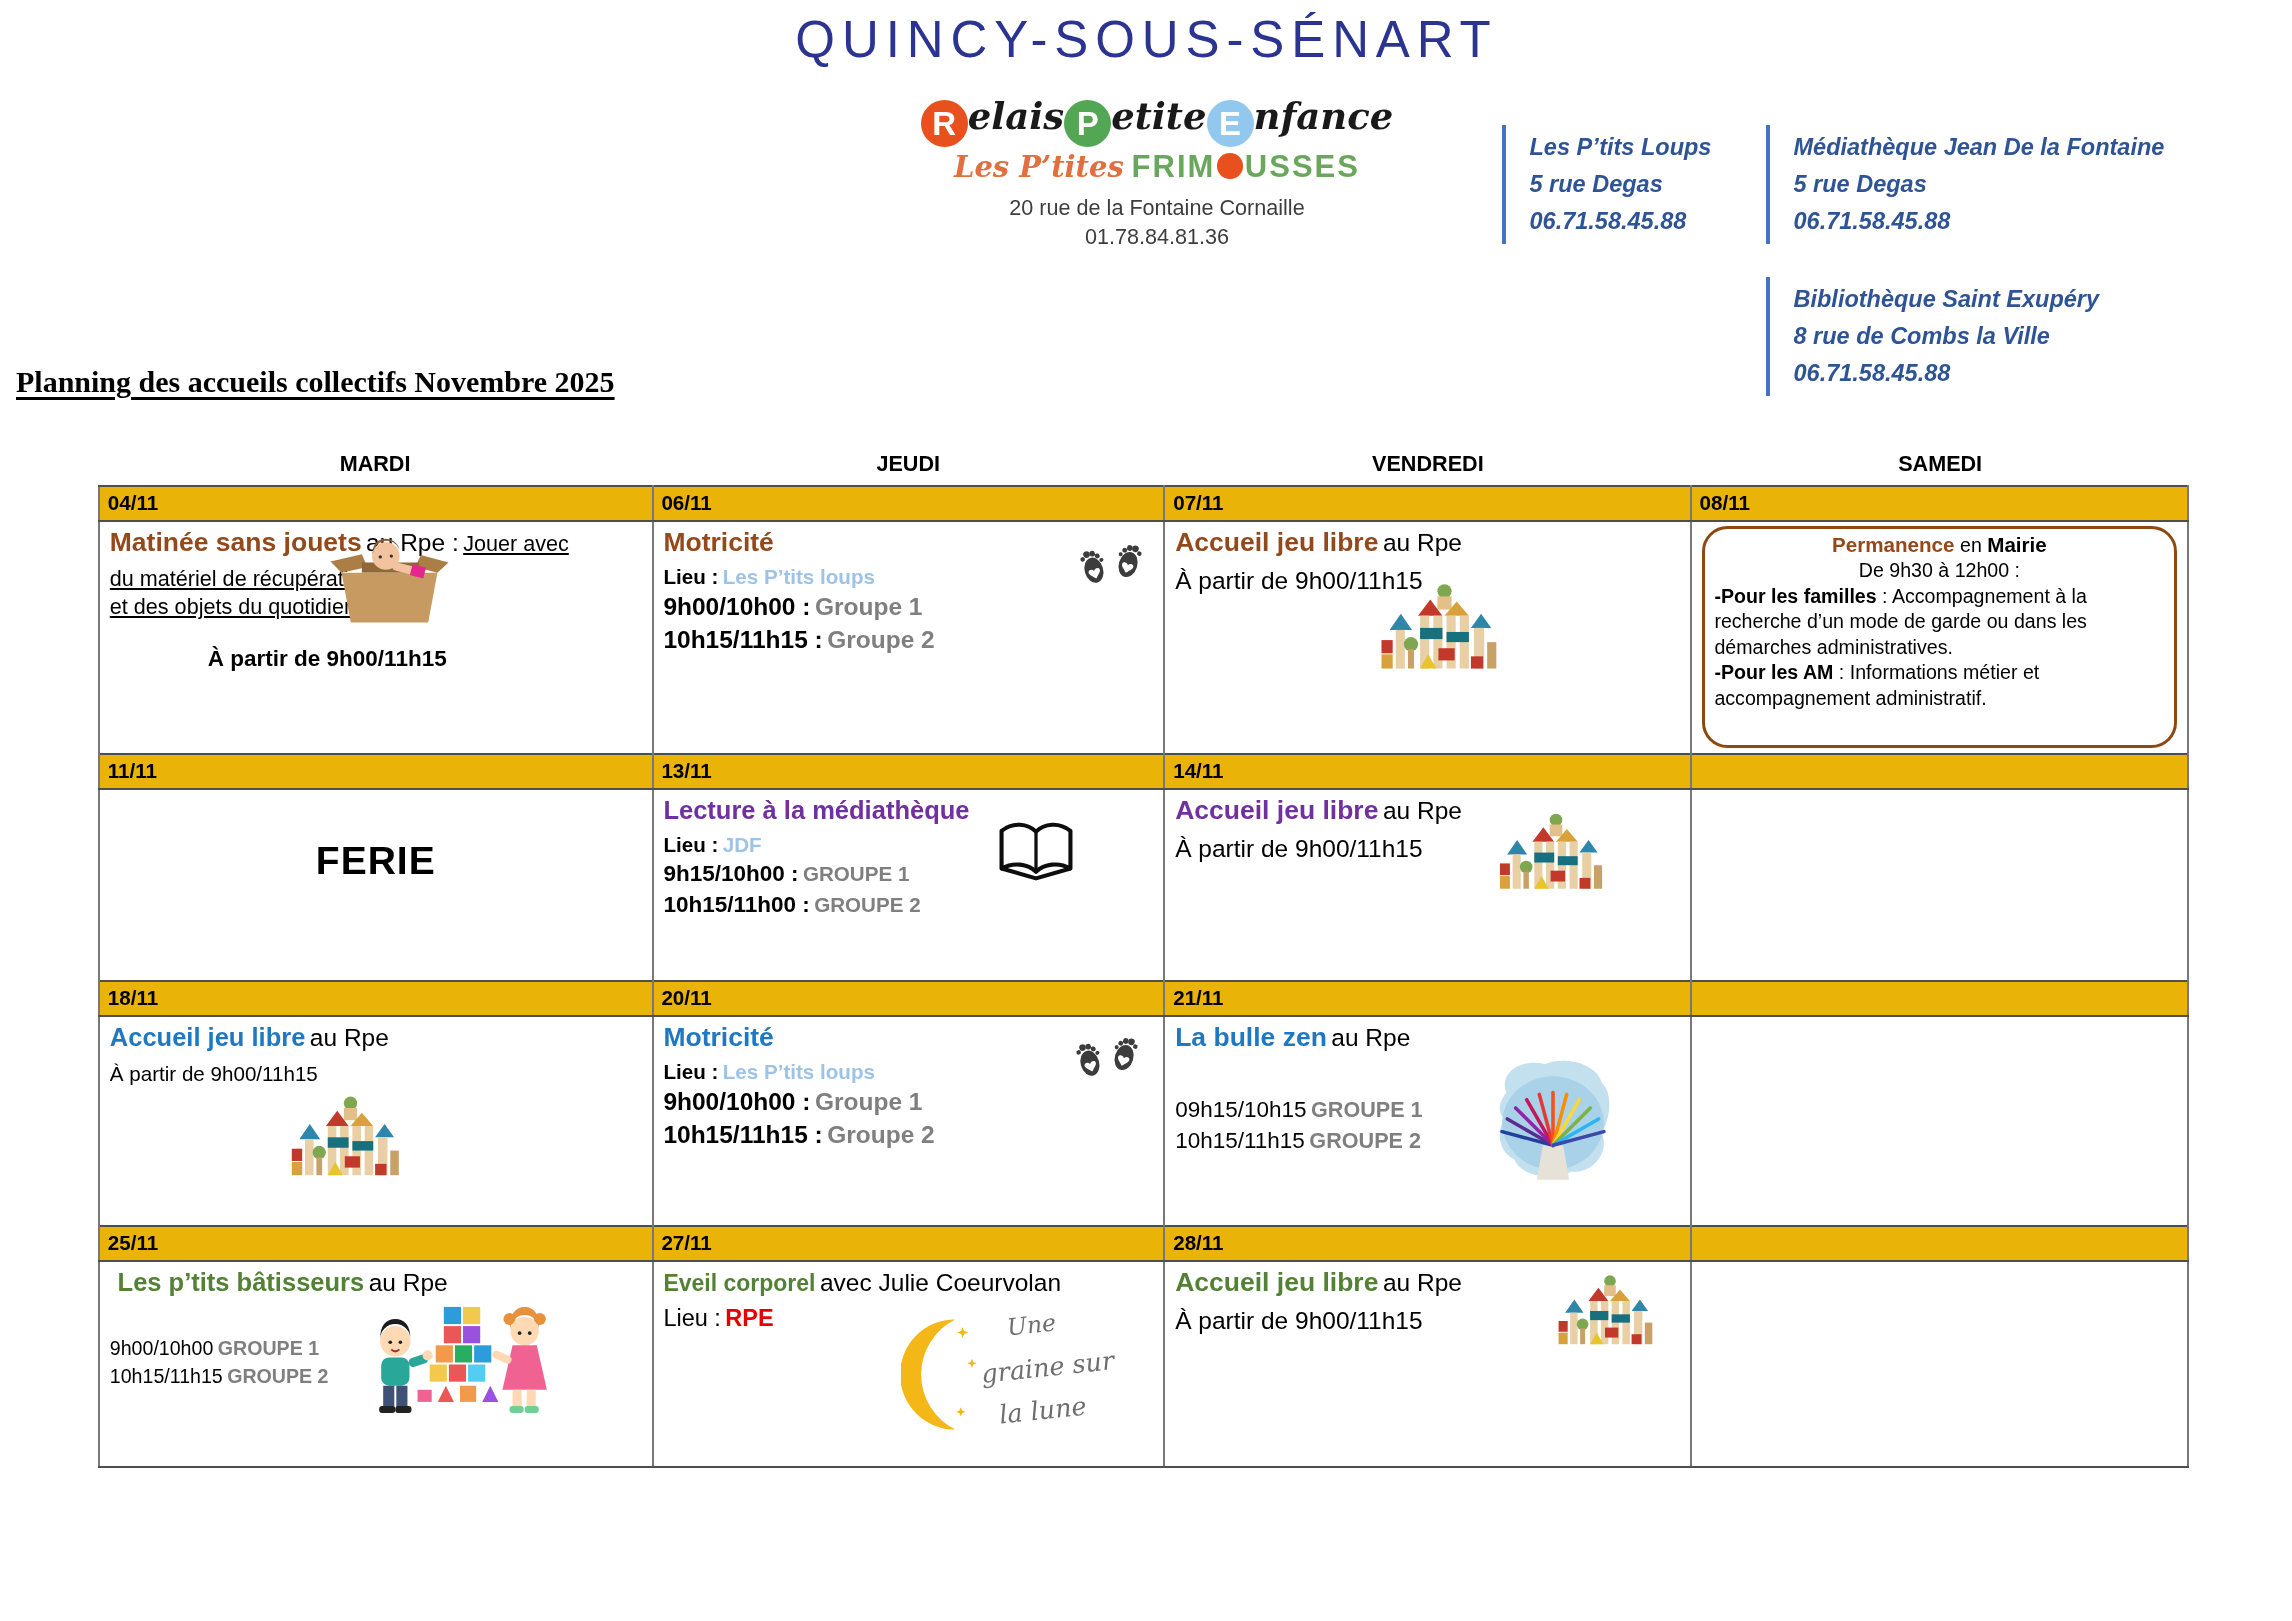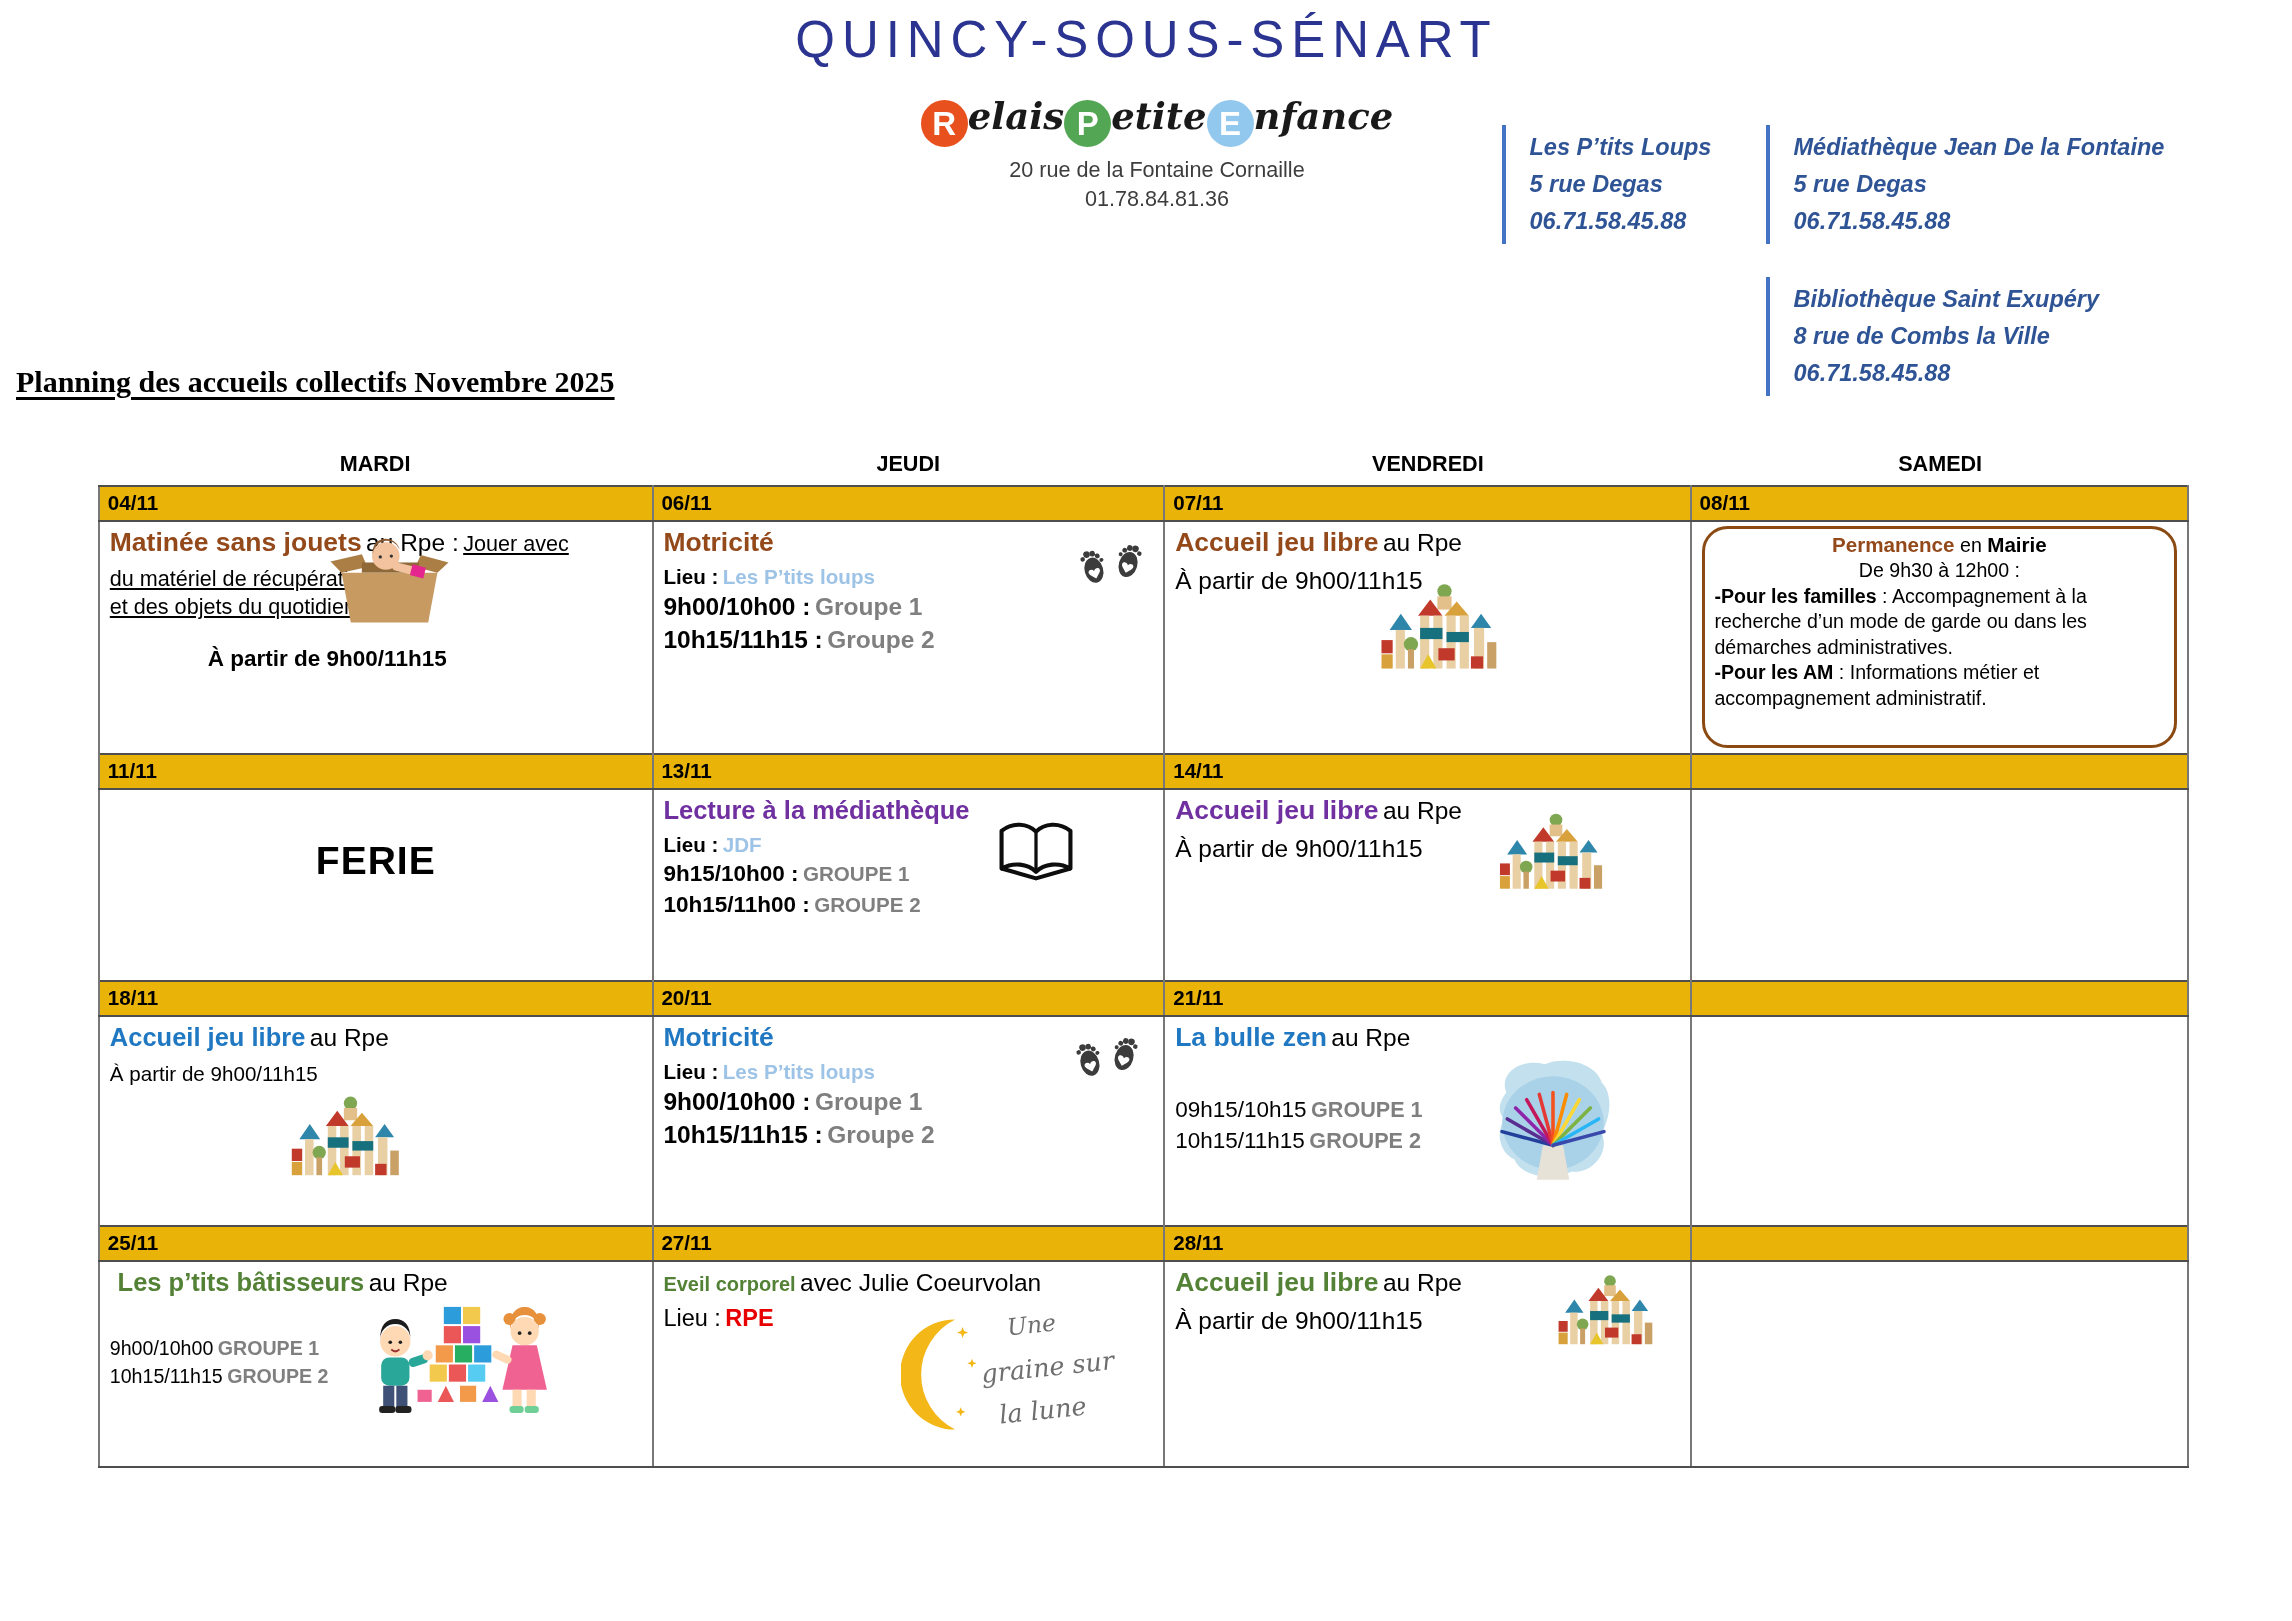--- a/index.html
+++ b/index.html
@@ -154,20 +154,21 @@
     </symbol>
   </defs>
 </svg>
 
 <div class="page">
 
   <div class="city">QUINCY-SOUS-SÉNART</div>
 
   <div class="logo">
     <div class="logo-line1"><span class="cap orange">R</span><span>elais</span><span class="cap green">P</span><span>etite</span><span class="cap blue">E</span><span>nfance</span></div>
+    <div class="logo-line2"><span class="tag-script">Les P’tites</span><span class="tag-caps">FRIM</span><span class="o-disc"></span><span class="tag-caps">USSES</span></div>
     <div class="logo-addr first">20 rue de la Fontaine Cornaille</div>
     <div class="logo-addr">01.78.84.81.36</div>
   </div>
 
   <div class="contact c1">
     <div>Les P’tits Loups</div>
     <div>5 rue Degas</div>
     <div>06.71.58.45.88</div>
   </div>
   <div class="contact c2">
@@ -383,21 +384,21 @@
                 <circle cx="163" cy="44" r="1.8" fill="#222"></circle>
             <polygon points="146,56 170,56 180,100 136,100" fill="#F06292"></polygon>
             <rect x="128" y="60" width="20" height="8" rx="4" fill="#FFD9B3" transform="rotate(24 128 60)"></rect>
             <rect x="146" y="100" width="9" height="18" fill="#FFD9B3"></rect>
                 <rect x="160" y="100" width="9" height="18" fill="#FFD9B3"></rect>
             <rect x="143" y="116" width="14" height="7" rx="3" fill="#6FCF97"></rect>
                 <rect x="158" y="116" width="14" height="7" rx="3" fill="#6FCF97"></rect>
           </svg>
         </td>
         <td>
-          <div class="l1"><span class="t w4c" style="font-size:20px">Eveil corporel</span> <span class="big">avec Julie Coeurvolan</span></div>
+          <div class="l1"><span class="t w4c" style="font-size:23px">Eveil corporel</span> <span class="big">avec Julie Coeurvolan</span></div>
           <div class="lieu"><span class="lieul-reg">Lieu :</span> <span class="rpe-red">RPE</span></div>
           <div class="moon-logo">
             <svg class="moon-svg" viewBox="0 0 90 130">
               <path d="M58,6 A56,56 0 1,0 58,124 A66,66 0 0,1 58,6 Z" fill="#F3B718"></path>
               <polygon points="66,14 67.6,18.4 72,20 67.6,21.6 66,26 64.4,21.6 60,20 64.4,18.4" fill="#F3B718"></polygon>
               <polygon points="76,48 77.4,51.6 81,53 77.4,54.4 76,58 74.6,54.4 71,53 74.6,51.6" fill="#F3B718"></polygon>
               <polygon points="64,100 65.4,103.6 69,105 65.4,106.4 64,110 62.6,106.4 59,105 62.6,103.6" fill="#F3B718"></polygon>
             </svg>
             <span class="moon-t moon-t1">Une</span>
             <span class="moon-t moon-t2">graine sur</span>

